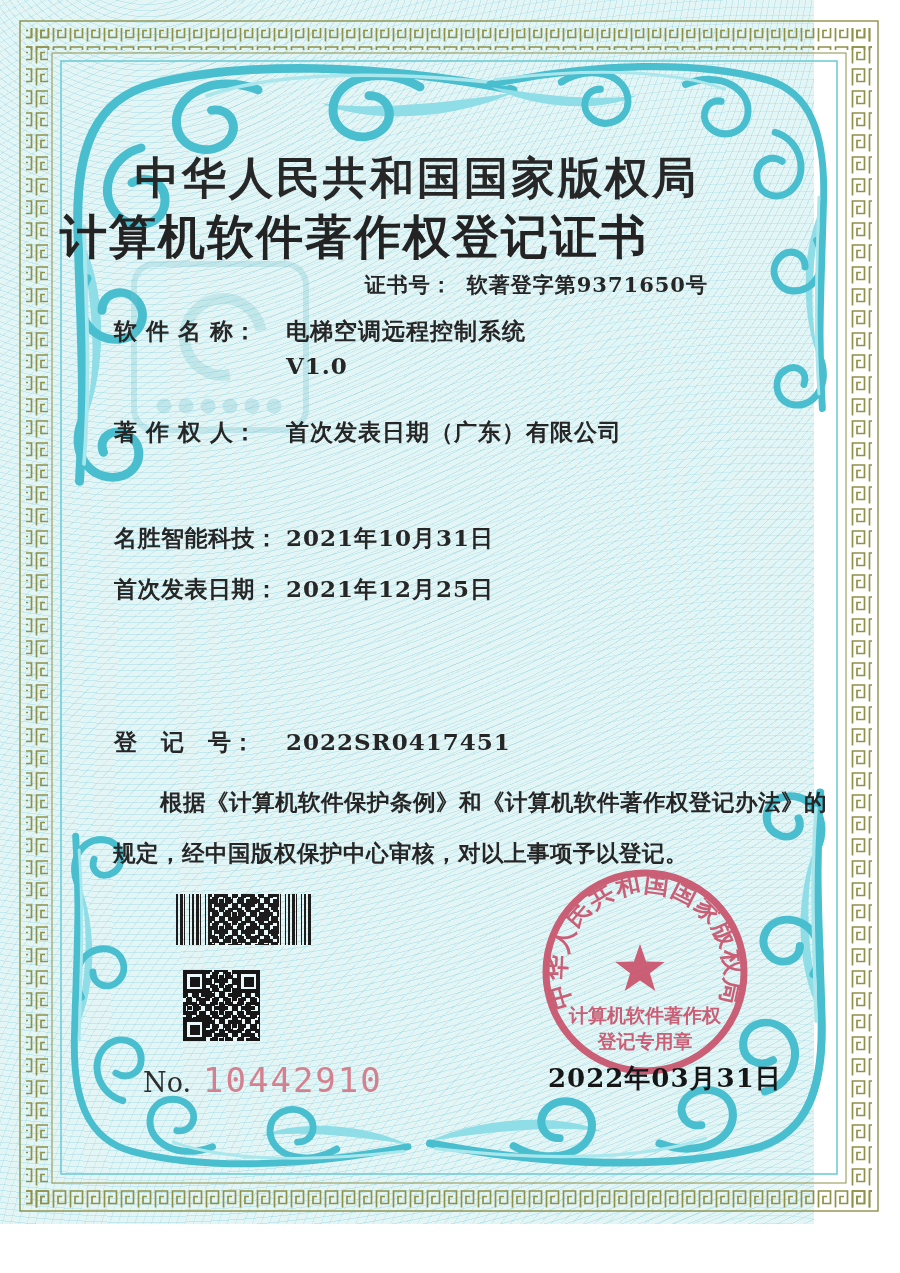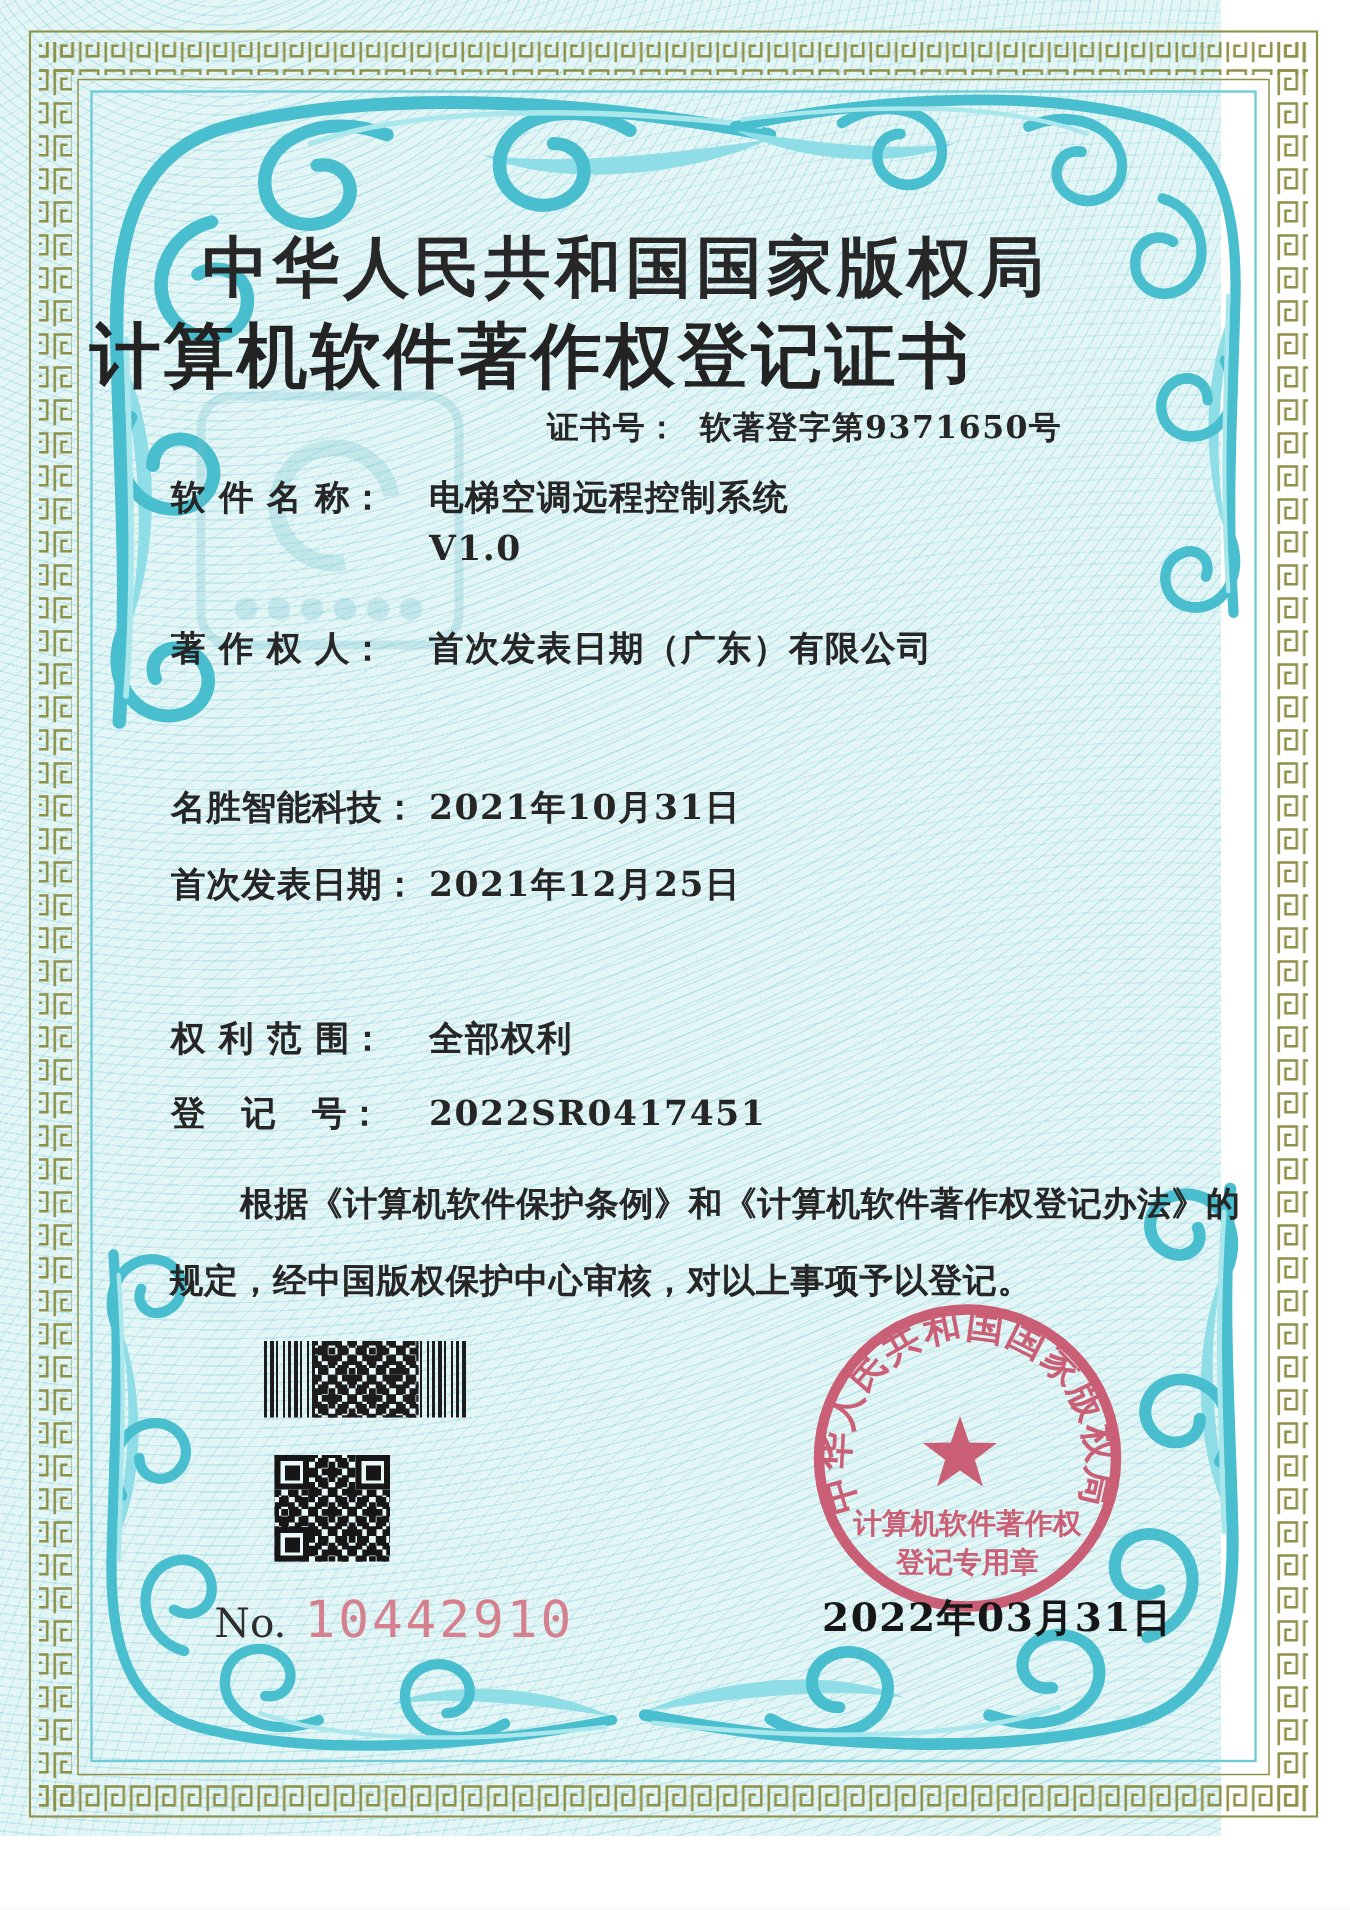--- a/index.html
+++ b/index.html
@@ -149,23 +149,20 @@
 
   <div class="row" style="top:523px">
     <span class="lab">名胜智能科技：</span><span class="val">2021年10月31日</span>
   </div>
 
   <div class="row" style="top:574px">
     <span class="lab">首次发表日期：</span><span class="val">2021年12月25日</span>
   </div>
 
 
-  <div class="row" style="top:677px">
-    <span class="lab">权 利 范 围：</span><span class="val">全部权利</span>
-  </div>
 
   <div class="row" style="top:727px">
     <span class="lab">登　记　号：</span><span class="val">2022SR0417451</span>
   </div>
 
   <div class="st-line" style="left:160px;top:787px">根据《计算机软件保护条例》和《计算机软件著作权登记办法》的</div>
   <div class="st-line" style="left:113px;top:838px">规定，经中国版权保护中心审核，对以上事项予以登记。</div>
 
   <div class="barcode"></div>
   <div class="qr">

